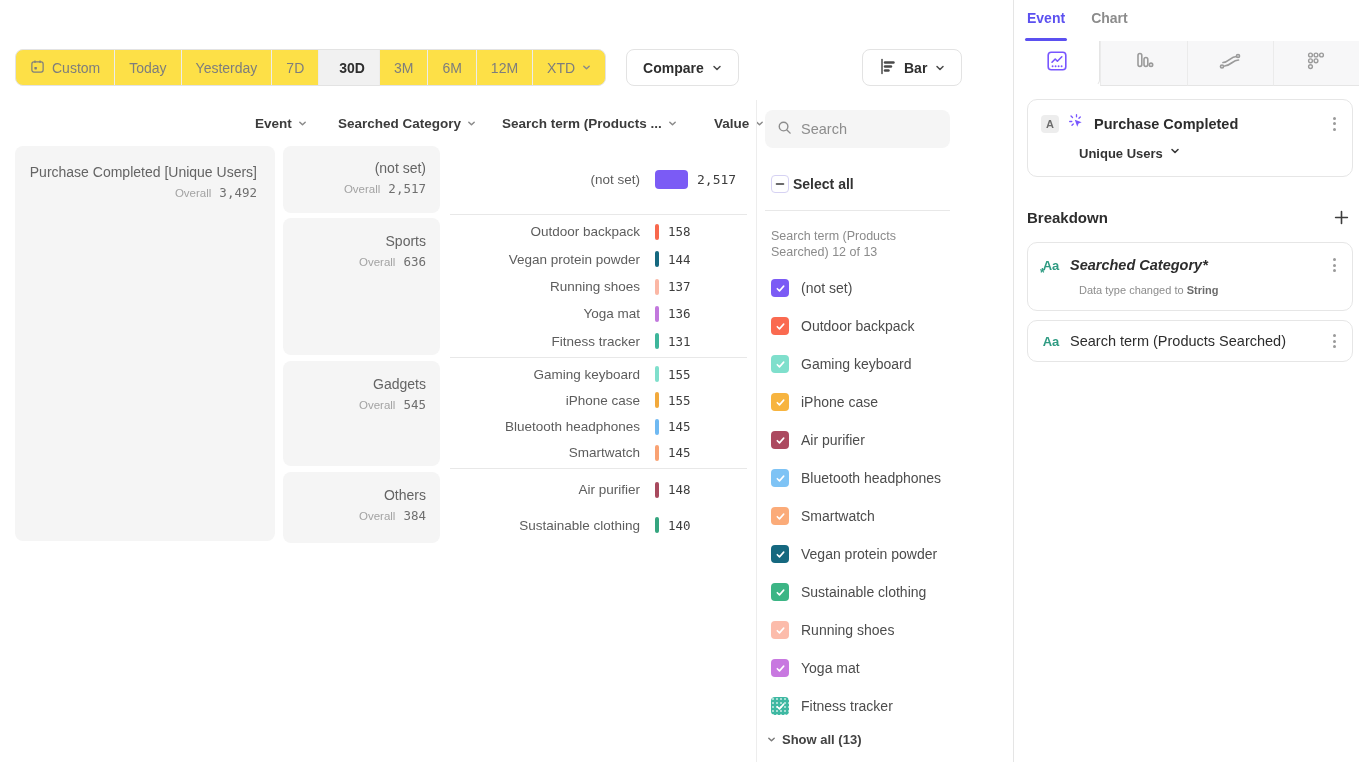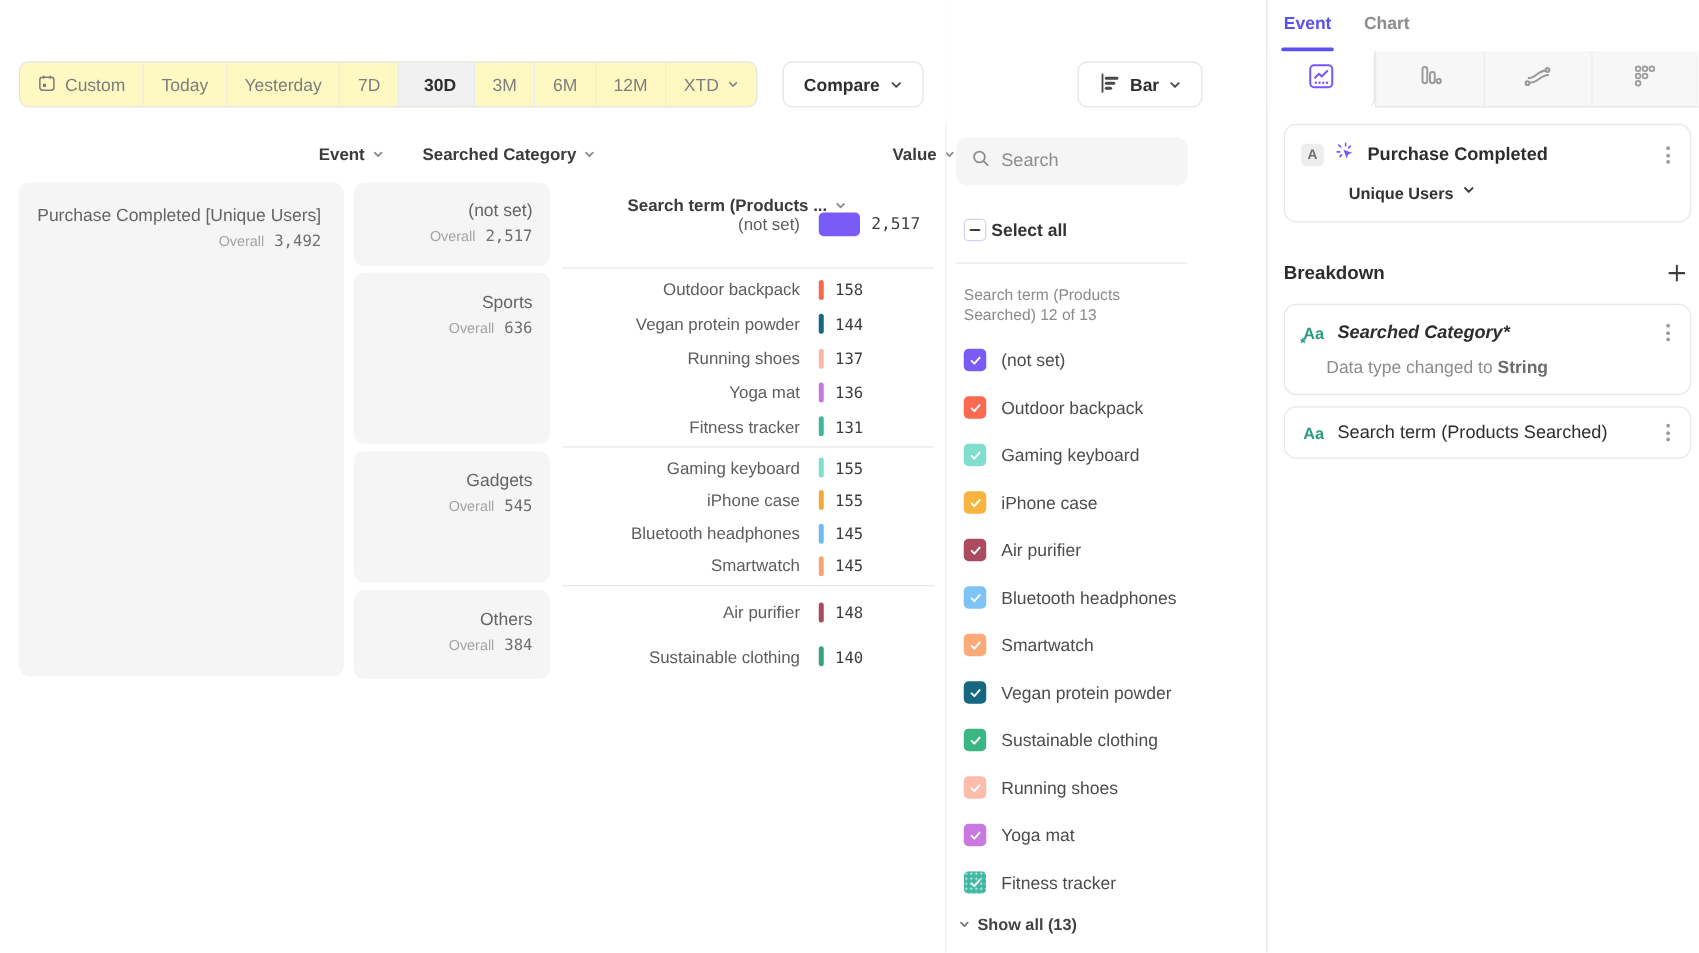--- a/index.html
+++ b/index.html
@@ -4,21 +4,21 @@
 <style>
   * { margin:0; padding:0; box-sizing:border-box; }
   html,body { width:1359px; height:762px; background:#fff; overflow:hidden;
     font-family:"Liberation Sans","DejaVu Sans",sans-serif; color:#3a3a3a; }
   .mono { font-family:"DejaVu Sans Mono",monospace; }
 
   
   .main { position:absolute; left:0; top:0; width:1013px; height:762px; }
 
   .toolbar { position:absolute; left:15px; top:49px; height:37px; display:flex; align-items:center; }
-  .seg-group { display:inline-flex; border:1px solid #e3e3e3; border-radius:8px; height:37px; overflow:hidden; background:#fef9c3; }
+  .seg-group { display:inline-flex; border:1px solid #e3e3e3; border-radius:8px; height:37px; overflow:hidden; background:#fde047; }
   .seg-item { display:flex; align-items:center; gap:7px; padding:0 14px; font-size:14px; color:#7d7d7d;
     border-left:1px solid #ececec; cursor:pointer; white-space:nowrap; }
   .seg-item:first-child { border-left:none; }
   .seg-item.active { background:#f1f1f1; color:#2e2e2e; font-weight:700;padding-left:20px; }
   .btn { display:inline-flex; align-items:center; gap:8px; border:1px solid #e3e3e3; border-radius:8px;
     height:37px; padding:0 16px; font-size:14px; font-weight:600; color:#2e2e2e; background:#fff; }
   .compare-btn { margin-left:20px; }
   .charttype-btn { position:absolute; left:862px; top:49px; }
   .chev { display:inline-block; }
 
@@ -90,21 +90,21 @@
   .card { border:1px solid #e6e6e6; border-radius:10px; margin-top:13px; padding:13px 10px 13px 13px; }
   .card-row { display:flex; align-items:center; gap:9px; }
   .a-badge { width:18px; height:18px; border-radius:4px; background:#ededed; color:#6d6d6d;
     font-size:11px; font-weight:600; display:flex; align-items:center; justify-content:center; flex:none; }
   .card-name { font-size:14.5px; font-weight:600; color:#2d2d2d; flex:1; white-space:nowrap; overflow:hidden; }
   .card-name.italic { font-style:italic; }
   .kebab { width:16px; display:flex; flex-direction:column; align-items:center; gap:2.5px; padding:2px 0; }
   .kebab i { width:3px; height:3px; border-radius:50%; background:#9a9a9a; }
   .card-sub { margin:12px 0 2px 38px; font-size:13px; font-weight:600; color:#333;
     display:flex; gap:7px; }
-  .card-note { margin:10px 0 1px 20px; font-size:14px; color:#8c8c8c; }
+  .card-note { margin:10px 0 1px 38px; font-size:11px; color:#8c8c8c; }
   .card-note b { color:#6c6c6c; }
   .aa-icon { position:relative; width:20px; text-align:center; color:#2e9b82; font-size:13px; font-weight:700; flex:none; }
   .aa-icon.star::after { content:"*"; position:absolute; left:-1px; bottom:-7px; font-size:12px; color:#2e9b82; }
   .chev svg { display:block; }
 </style>
 </head>
 <body>
 
 <div class="main">
 
@@ -183,21 +183,21 @@
       </span>
   </div>
   <div class="th" style="left:292px;">
     <span>Searched Category</span>
     <span class="chev">
         <svg width="9" height="9" viewBox="0 0 10 10">
           <path d="M2 3.5 L5 6.5 L8 3.5" stroke="#8a8a8a" stroke-width="1.6" fill="none" stroke-linecap="round" stroke-linejoin="round"></path>
         </svg>
       </span>
   </div>
-  <div class="th" style="left:456px;margin-top:41px;">
+  <div class="th" style="left:456px;">
     <span>Search term (Products ...</span>
     <span class="chev">
         <svg width="9" height="9" viewBox="0 0 10 10">
           <path d="M2 3.5 L5 6.5 L8 3.5" stroke="#8a8a8a" stroke-width="1.6" fill="none" stroke-linecap="round" stroke-linejoin="round"></path>
         </svg>
       </span>
   </div>
   <div class="th" style="left:668px;">
     <span>Value</span>
     <span class="chev">

